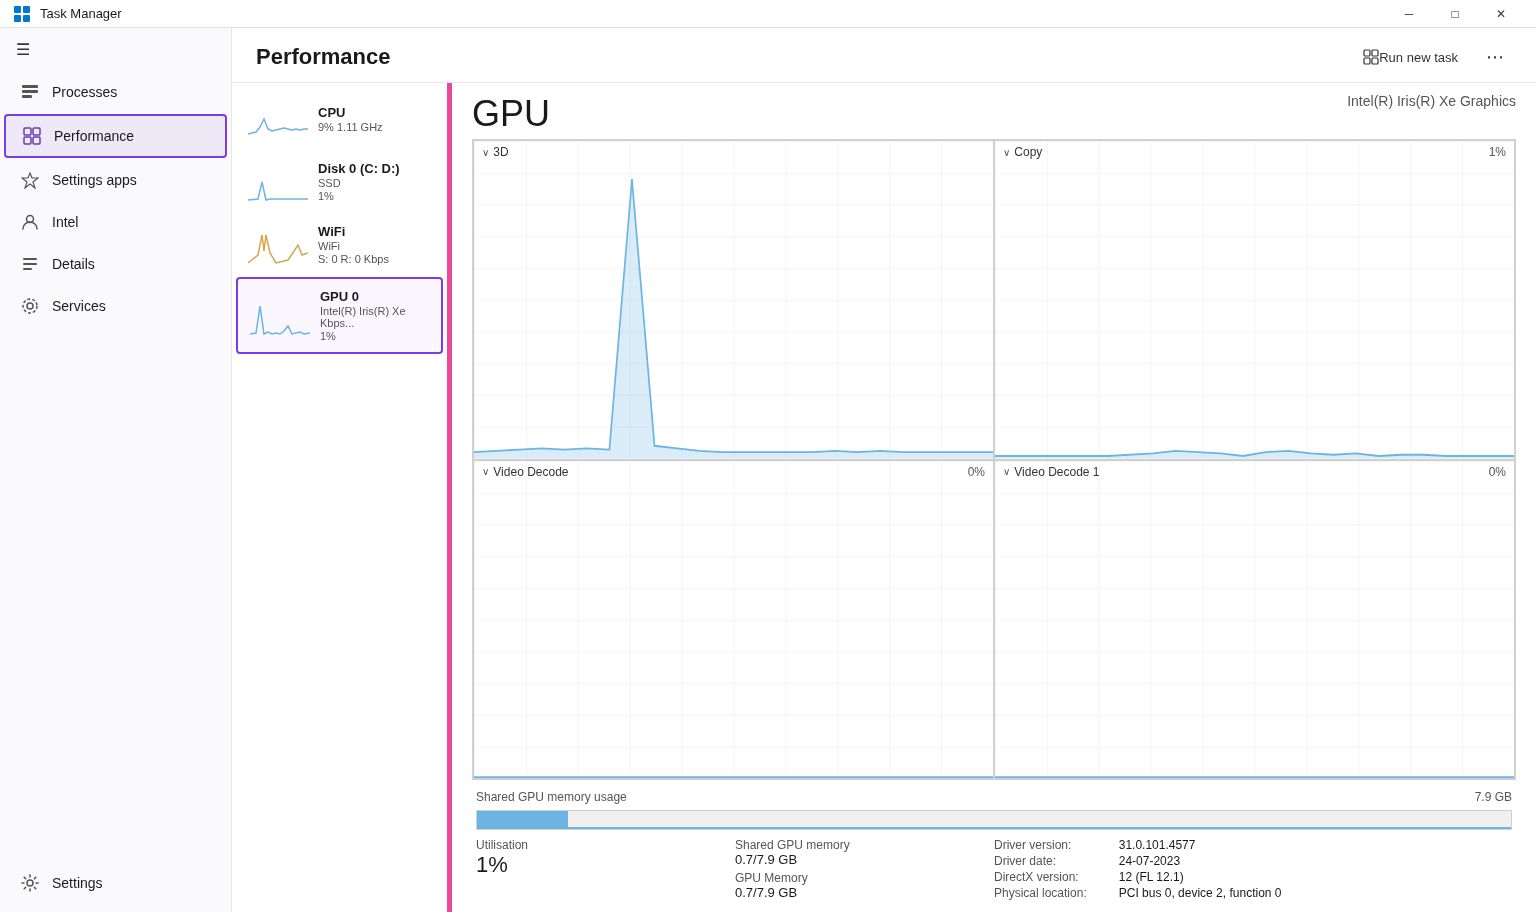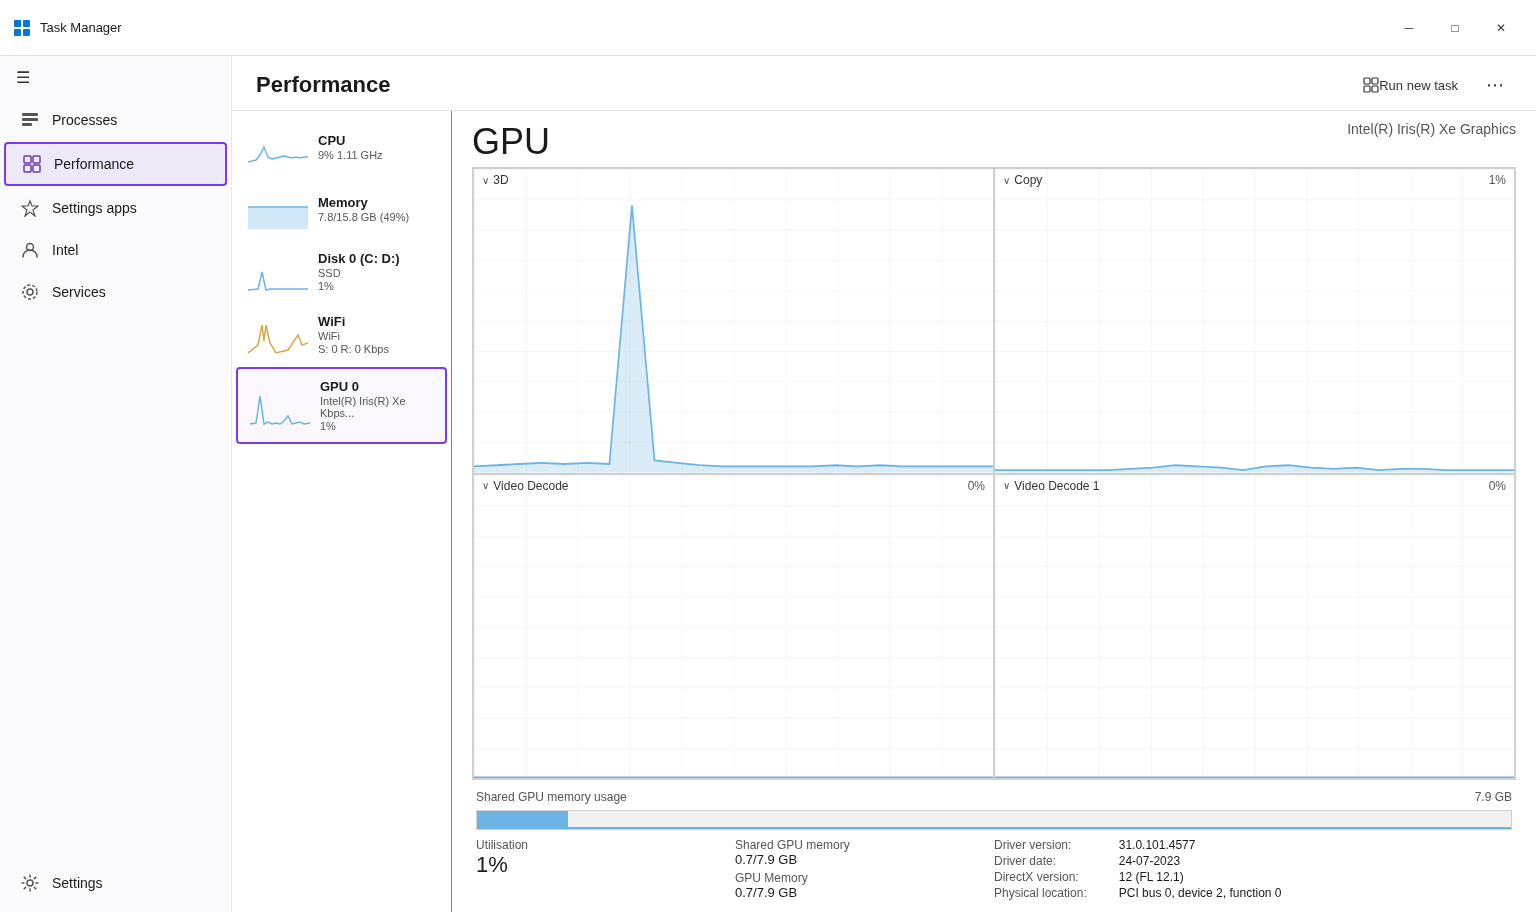--- a/index.html
+++ b/index.html
@@ -7,21 +7,21 @@
 
     .window {
       width: 1536px;
       height: 912px;
       background: #ffffff;
       display: flex;
       flex-direction: column;
     }
 
     .titlebar {
-      height: 56px;
+      height: 28px;
       background: #ffffff;
       display: flex;
       align-items: center;
       padding: 0 12px;
       border-bottom: 1px solid #e0e0e0;
       flex-shrink: 0;
     }
 
     .titlebar-icon {
       width: 20px;
@@ -157,21 +157,21 @@
     }
 
     .panel-body {
       display: flex;
       flex: 1;
       overflow: hidden;
     }
 
     .left-list {
       width: 220px;
-      border-right: 1px solid #ec4899;
+      border-right: 5px solid #ec4899;
       overflow-y: auto;
       flex-shrink: 0;
       padding: 4px 0;
     }
 
     .perf-item {
       padding: 10px 12px;
       cursor: pointer;
       border-radius: 4px;
       margin: 2px 4px;
@@ -380,20 +380,30 @@
       <div class="nav-item">
         <span class="nav-icon">
           <svg width="18" height="18" viewBox="0 0 18 18" fill="none">
             <circle cx="9" cy="6" r="3.5" stroke="#555" stroke-width="1.5"></circle>
             <path d="M2 16c0-3.9 3.1-7 7-7s7 3.1 7 7" stroke="#555" stroke-width="1.5" stroke-linecap="round"></path>
           </svg>
         </span>
         <span class="nav-label">Intel</span>
       </div>
 
+      <div class="nav-item">
+        <span class="nav-icon">
+          <svg width="18" height="18" viewBox="0 0 18 18" fill="none">
+            <rect x="2" y="3" width="14" height="2" rx="1" fill="#555"></rect>
+            <rect x="2" y="8" width="14" height="2" rx="1" fill="#555"></rect>
+            <rect x="2" y="13" width="9" height="2" rx="1" fill="#555"></rect>
+          </svg>
+        </span>
+        <span class="nav-label">Details</span>
+      </div>
 
       <div class="nav-item">
         <span class="nav-icon">
           <svg width="18" height="18" viewBox="0 0 18 18" fill="none">
             <circle cx="9" cy="9" r="3" stroke="#555" stroke-width="1.5"></circle>
             <circle cx="9" cy="9" r="7" stroke="#555" stroke-width="1.5" stroke-dasharray="3 2"></circle>
           </svg>
         </span>
         <span class="nav-label">Services</span>
       </div>
@@ -436,30 +446,20 @@
           <div class="perf-item">
             <svg class="perf-item-mini-chart" viewBox="0 0 60 40">
               <polyline points="0,35 8,33 12,28 16,20 20,30 24,32 28,31 32,30 36,29 40,30 44,31 48,30 52,31 56,30 60,30" class="mini-line"></polyline>
             </svg>
             <div class="perf-item-info">
               <div class="perf-item-name">CPU</div>
               <div class="perf-item-sub">9%  1.11 GHz</div>
             </div>
           </div>
 
-          <div class="perf-item">
-            <svg class="perf-item-mini-chart" viewBox="0 0 60 40">
-              <rect x="0" y="18" width="60" height="22" fill="rgba(108,180,228,0.3)"></rect>
-              <line x1="0" y1="18" x2="60" y2="18" stroke="#6cb4e4" stroke-width="1.5"></line>
-            </svg>
-            <div class="perf-item-info">
-              <div class="perf-item-name">Memory</div>
-              <div class="perf-item-sub">7.8/15.8 GB (49%)</div>
-            </div>
-          </div>
 
           <div class="perf-item">
             <svg class="perf-item-mini-chart" viewBox="0 0 60 40">
               <polyline points="0,38 10,37 14,20 18,38 22,37 30,37 40,37 50,37 60,37" class="mini-line"></polyline>
             </svg>
             <div class="perf-item-info">
               <div class="perf-item-name">Disk 0 (C: D:)</div>
               <div class="perf-item-sub">SSD</div>
               <div class="perf-item-sub">1%</div>
             </div>

